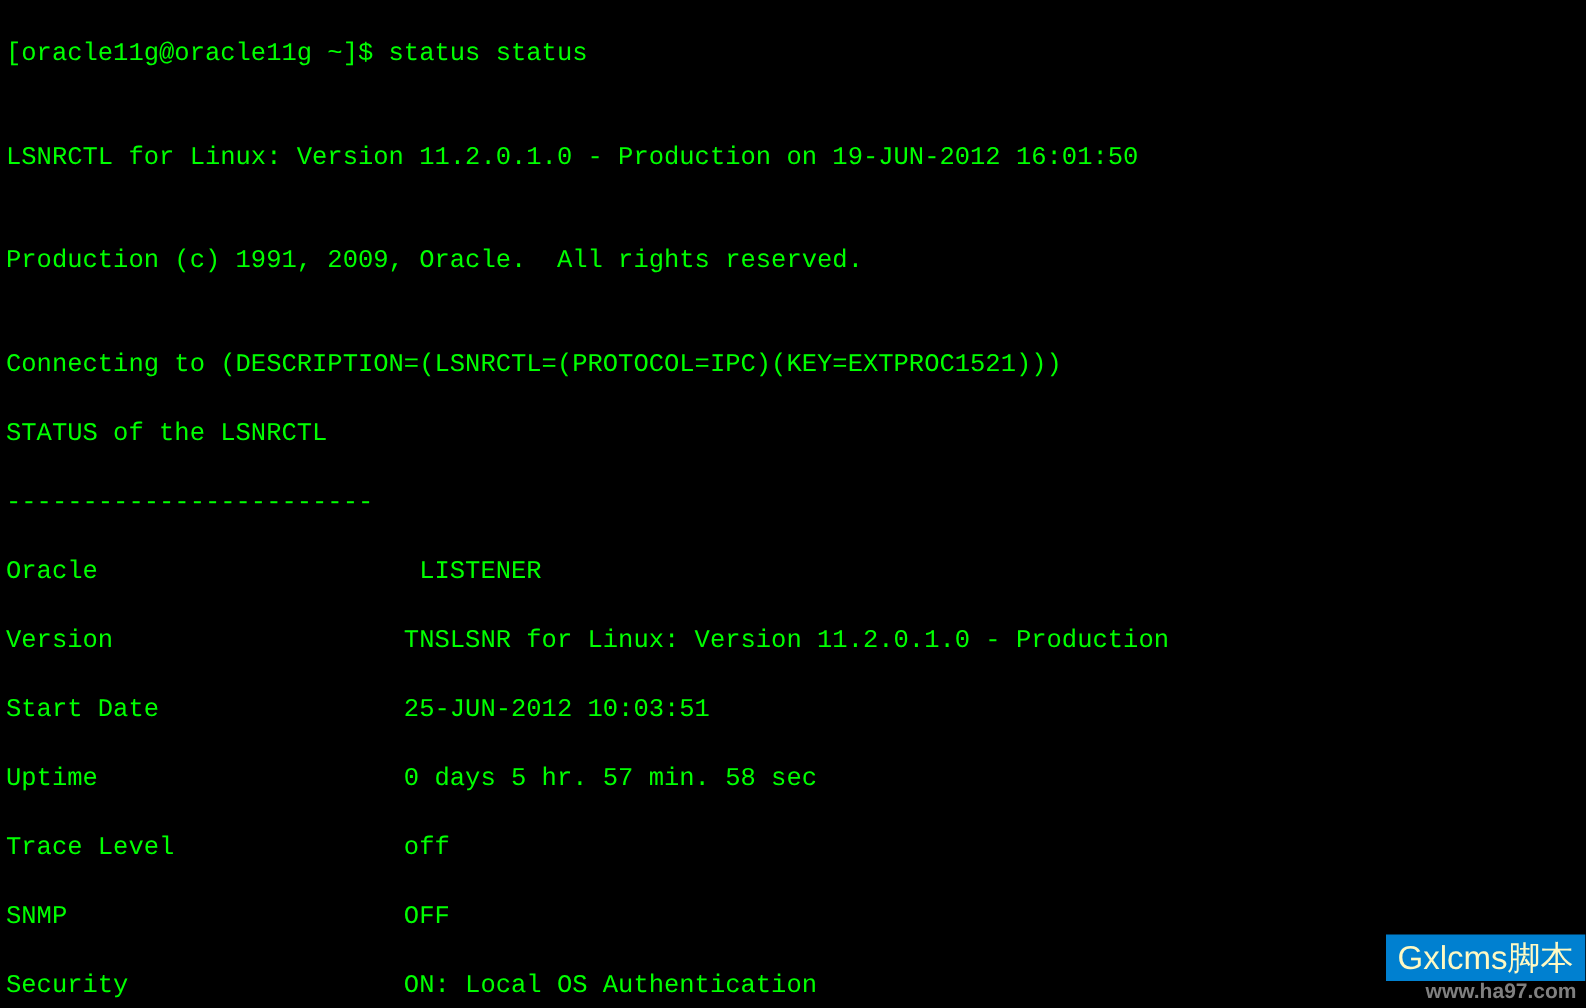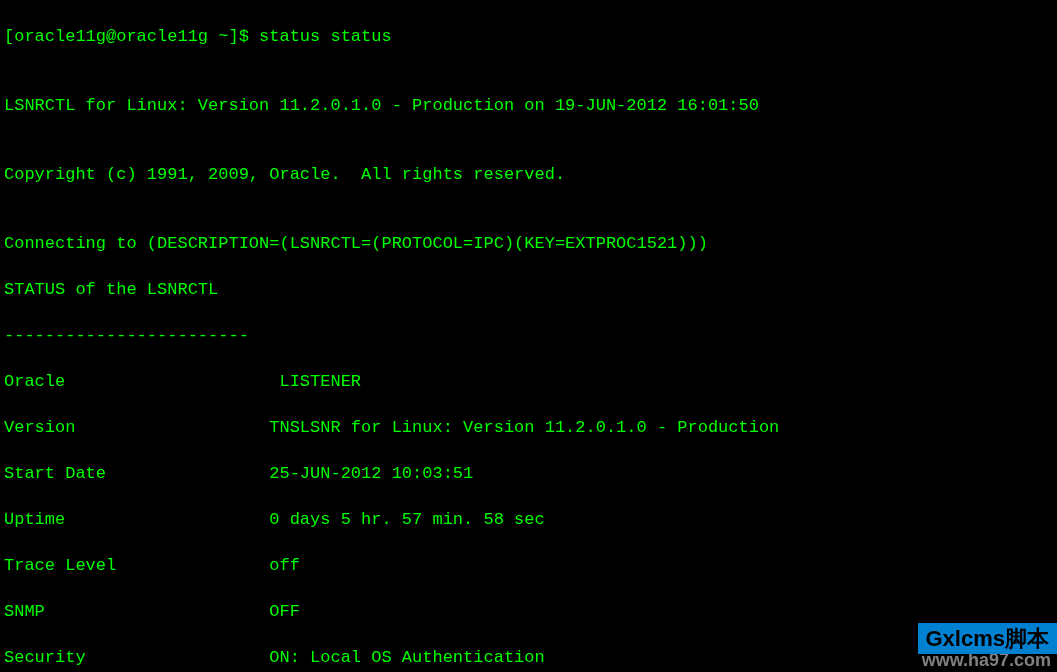--- a/index.html
+++ b/index.html
@@ -23,47 +23,47 @@
       white-space: pre;
     }
     .line {
       display: block;
     }
     .watermark-logo {
       position: absolute;
       bottom: 18px;
       right: 0;
       background: #0080d0;
-      color: #000000;
+      color: #fef9c3;
       font-family: Arial, sans-serif;
       font-size: 22px;
-      font-weight: bold;
+      font-weight: normal;
       padding: 4px 8px;
       z-index: 10;
     }
     .watermark-url {
       position: absolute;
       bottom: 0;
       right: 6px;
       color: #808080;
       font-family: Arial, sans-serif;
-      font-size: 18px;
+      font-size: 14px;
       font-weight: bold;
       z-index: 9;
     }
   </style>
 </head>
 <body>
 
 <div class="terminal">
 <span class="line">[oracle11g@oracle11g ~]$ status status</span>
 <span class="line"></span>
 <span class="line">LSNRCTL for Linux: Version 11.2.0.1.0 - Production on 19-JUN-2012 16:01:50</span>
 <span class="line"></span>
-<span class="line">Copyright (c) 1991, 2009, Oracle.  All rights reserved.</span>
+<span class="line">Production (c) 1991, 2009, Oracle.  All rights reserved.</span>
 <span class="line"></span>
 <span class="line">Connecting to (DESCRIPTION=(LSNRCTL=(PROTOCOL=IPC)(KEY=EXTPROC1521)))</span>
 <span class="line">STATUS of the LSNRCTL</span>
 <span class="line">------------------------</span>
 <span class="line">Oracle                     LISTENER</span>
 <span class="line">Version                   TNSLSNR for Linux: Version 11.2.0.1.0 - Production</span>
 <span class="line">Start Date                25-JUN-2012 10:03:51</span>
 <span class="line">Uptime                    0 days 5 hr. 57 min. 58 sec</span>
 <span class="line">Trace Level               off</span>
 <span class="line">SNMP                      OFF</span>

